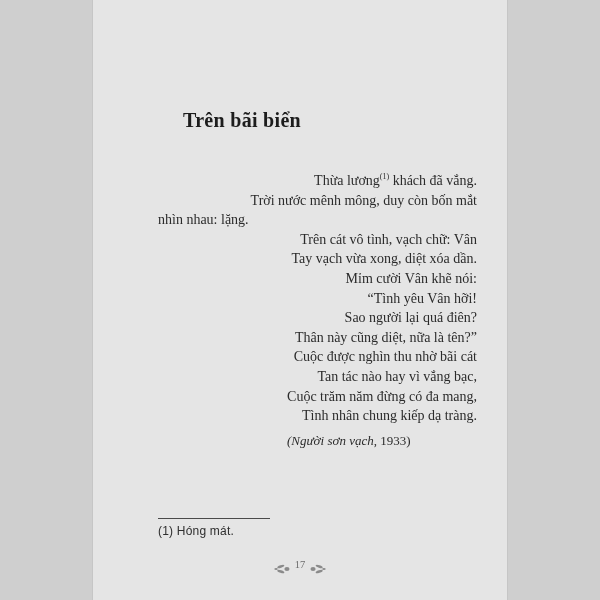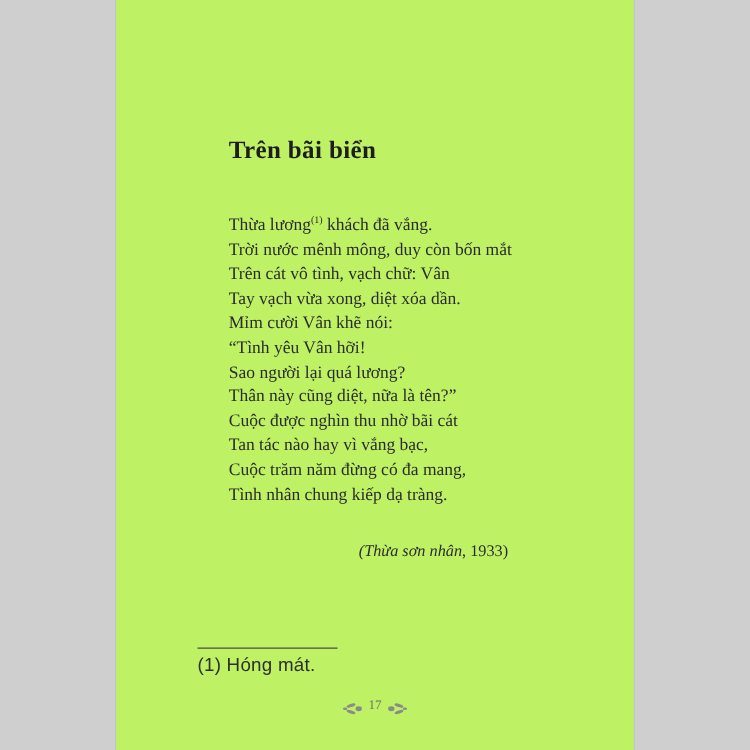--- a/index.html
+++ b/index.html
@@ -6,85 +6,86 @@
   html, body {
     width: 600px; height: 600px;
     background: #cfcfcf;
     font-family: "Liberation Serif", serif;
     overflow: hidden;
   }
   .stage { position: relative; width: 600px; height: 600px; background: #cfcfcf; }
   .page {
     position: absolute; left: 93px; top: 0;
     width: 414px; height: 600px;
-    background: #bef264;
+    background: #e5e5e5;
     box-shadow: 0 0 0 1px rgba(0,0,0,0.04);
   }
   .title {
     position: absolute; top: 107px; left: 90px;
     font-size: 20px; font-weight: bold; line-height: 26px;
     color: #1d1d1d; letter-spacing: 0.3px;
   }
   .poem {
     position: absolute; top: 171px; left: 65px; right: 30px;
     font-size: 14px; line-height: 19.6px; color: #2b2b2b;
   }
   .poem p { margin: 0; white-space: nowrap; }
-  .poem p.indent { padding-left: 25px; }
+  .poem p.indent { padding-left: 25px; text-align: right; }
   .fnref {
     font-size: 8px; vertical-align: super; line-height: 0;
   }
   .attribution {
     position: absolute; top: 433px; left: 194px;
     font-size: 13px; color: #2b2b2b; white-space: nowrap;
   }
   .attribution .it { font-style: italic; }
   .footnote-rule {
     position: absolute; top: 518px; left: 65px; width: 112px;
     border-top: 1px solid #4a4a4a; height: 0;
   }
   .footnote {
     position: absolute; top: 524px; left: 65px;
     font-family: "Liberation Sans", sans-serif;
-    font-size: 15px; color: #2e2e2e; letter-spacing: 0.2px;
+    font-size: 12px; color: #2e2e2e; letter-spacing: 0.2px;
   }
   .footer {
     position: absolute; top: 559px; left: 0; width: 100%;
-    display: flex; align-items: flex-start; justify-content: center; gap: 5px;
+    display: flex; align-items: center; justify-content: center; gap: 5px;
   }
   .page-number {
     font-size: 10.5px; color: #6e6e6e; line-height: 12px;
   }
   .fleuron { display: inline-block; width: 16px; height: 10px; }
   .fleuron.mirror { transform: scaleX(-1); }
 </style>
 </head>
 <body>
 
 <div class="stage">
   <div class="page">
 
     <h1 class="title">Trên bãi biển</h1>
 
     <div class="poem">
       <p class="indent"><span>Thừa lương</span><sup class="fnref">(1)</sup><span> khách đã vắng.</span></p>
       <p class="indent">Trời nước mênh mông, duy còn bốn mắt</p>
+      <p>nhìn nhau: lặng.</p>
       <p class="indent">Trên cát vô tình, vạch chữ: Vân</p>
       <p class="indent">Tay vạch vừa xong, diệt xóa dần.</p>
       <p class="indent">Mỉm cười Vân khẽ nói:</p>
       <p class="indent">“Tình yêu Vân hỡi!</p>
-      <p class="indent">Sao người lại quá lương?</p>
+      <p class="indent">Sao người lại quá điên?</p>
       <p class="indent">Thân này cũng diệt, nữa là tên?”</p>
       <p class="indent">Cuộc được nghìn thu nhờ bãi cát</p>
       <p class="indent">Tan tác nào hay vì vắng bạc,</p>
       <p class="indent">Cuộc trăm năm đừng có đa mang,</p>
       <p class="indent">Tình nhân chung kiếp dạ tràng.</p>
     </div>
 
-    <p class="attribution"><span class="it">(Thừa sơn nhân</span><span>, 1933)</span></p>
+    <p class="attribution"><span class="it">(Người sơn vạch</span><span>, 1933)</span></p>
 
     <div class="footnote-rule"></div>
     <p class="footnote">(1) Hóng mát.</p>
 
     <div class="footer">
       <span class="fleuron">
         <svg viewBox="0 0 20 12" width="16" height="10" aria-hidden="true">
           <g fill="#8a8a8a">
             <ellipse cx="16.2" cy="6" rx="3.2" ry="2.4"></ellipse>
             <ellipse cx="8.5" cy="2.8" rx="4.6" ry="1.6" transform="rotate(-18 8.5 2.8)"></ellipse>

